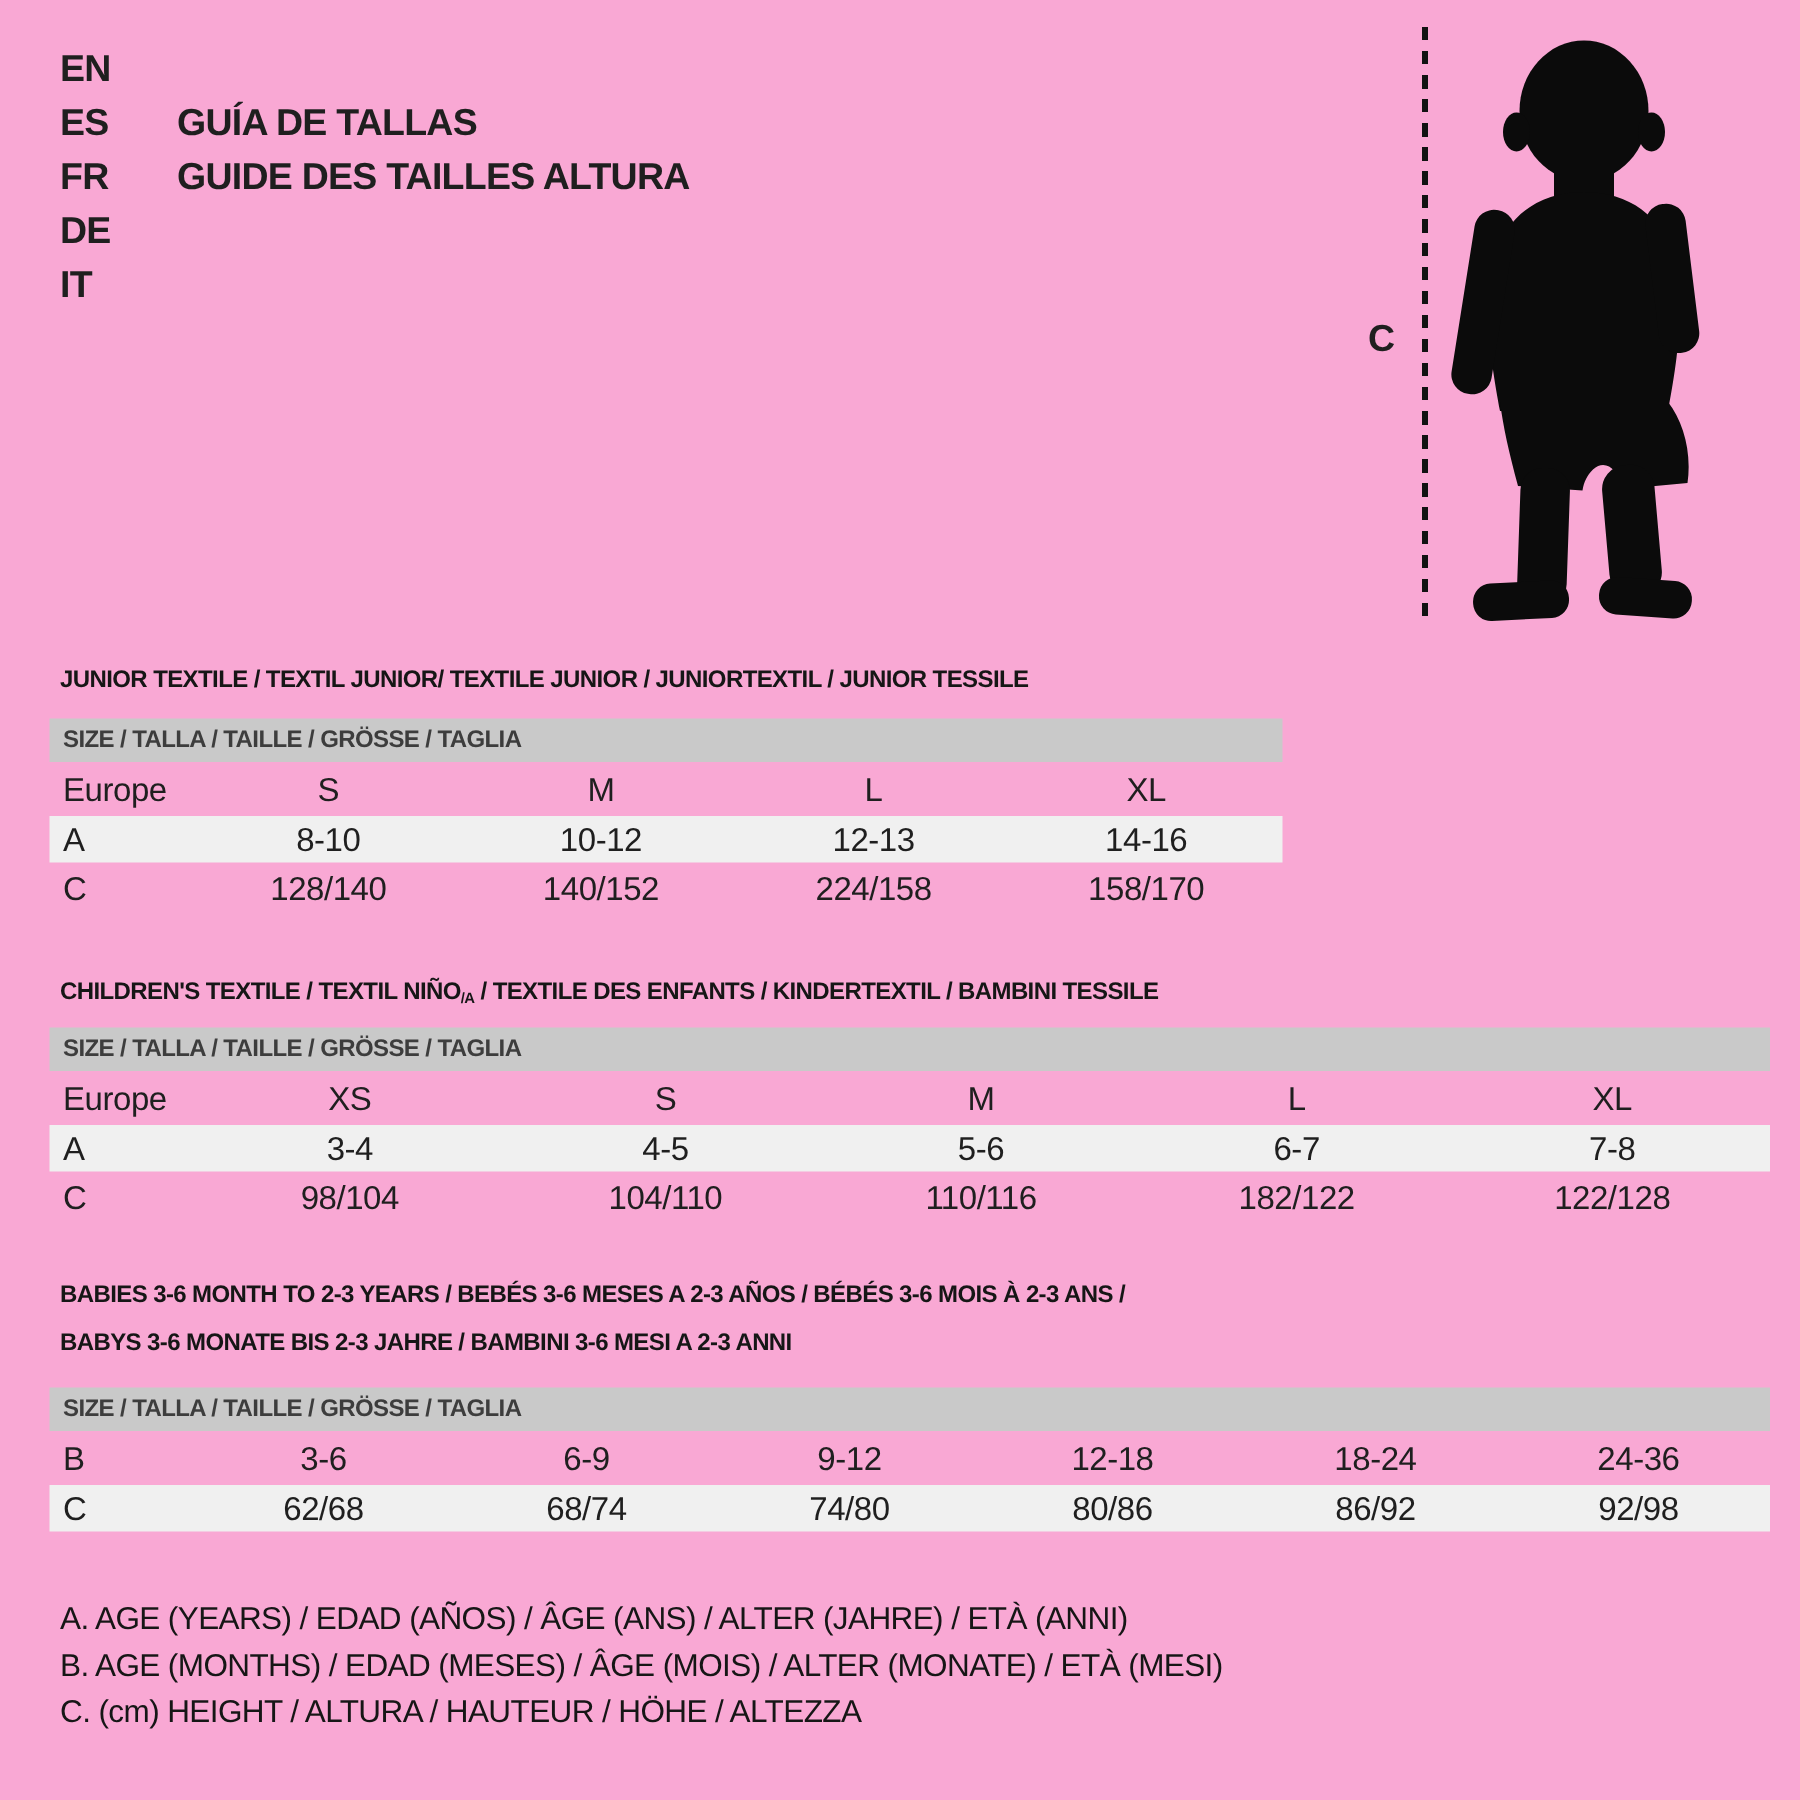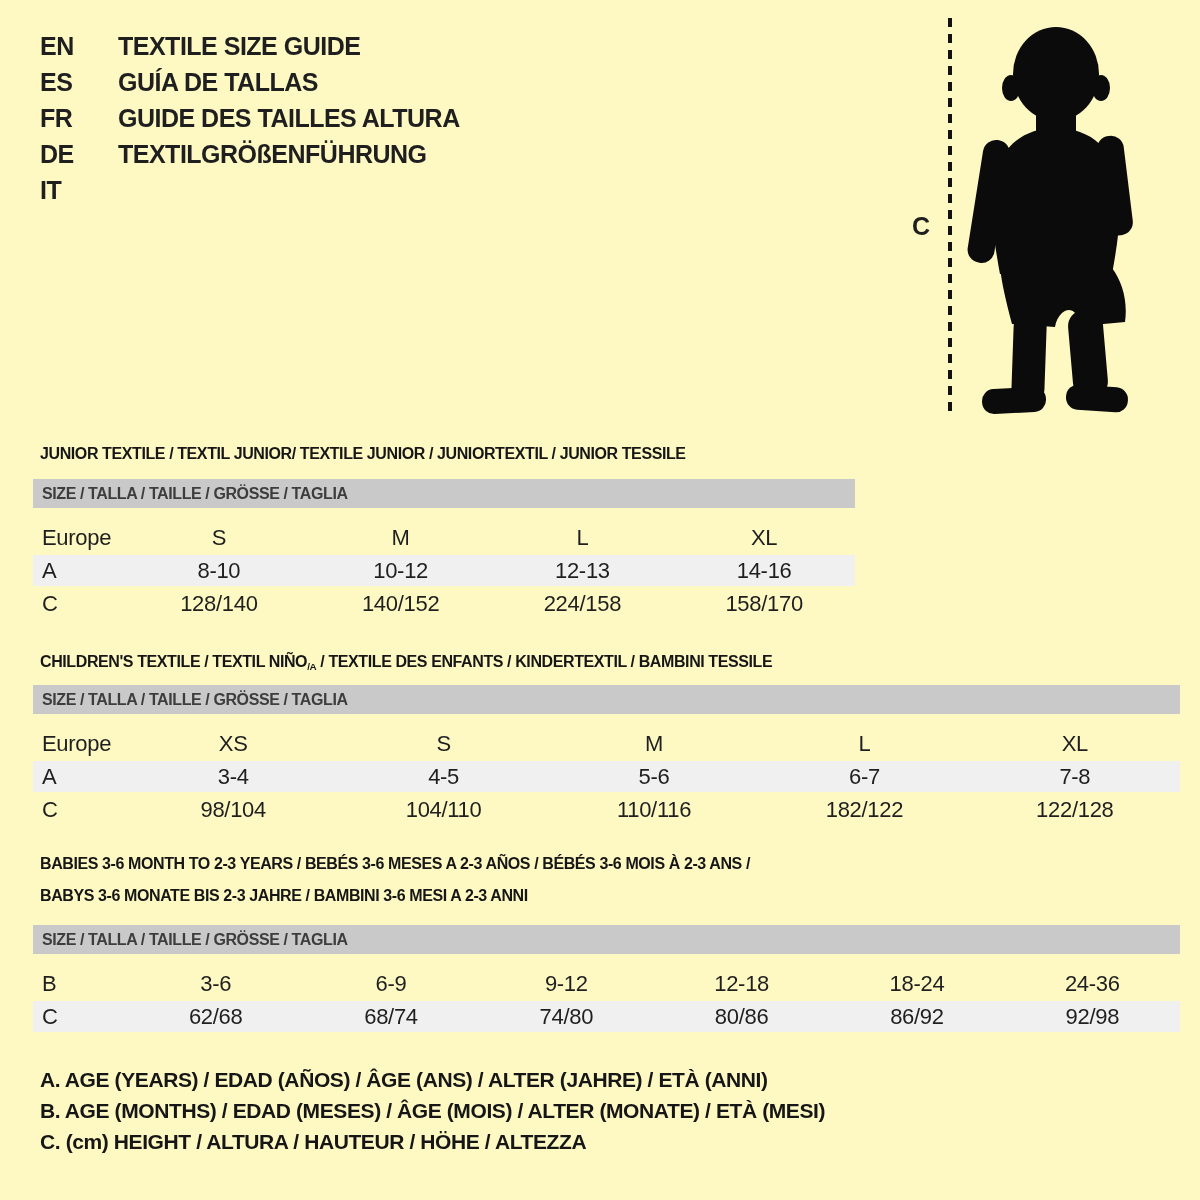--- a/index.html
+++ b/index.html
@@ -1,17 +1,17 @@
 <!DOCTYPE html>
 <html><head>
 <meta charset="utf-8">
 <style>
   html,body { margin:0; padding:0; background:#ffffff; }
   .page {
-    position:relative; width:1200px; height:1200px; background:#fef9c3;
+    position:relative; width:1200px; height:1200px; background:#f9a8d4;
     font-family:"Liberation Sans","DejaVu Sans",sans-serif; color:#1f1f1f;
     overflow:hidden;
   }
 
   
   .lang-block { position:absolute; left:40px; top:28px; }
   .lang-row { display:flex; height:36px; align-items:center; }
   .lang-code { width:78px; font-weight:700; font-size:25px; letter-spacing:-0.5px; }
   .lang-label { font-weight:700; font-size:25px; letter-spacing:-0.5px; white-space:nowrap; }
 
@@ -33,50 +33,48 @@
   .title-line { height:32px; }
 
   
   .size-table { position:absolute; left:33px; }
   .thead {
     height:29px; background:#c9c9c9; display:flex; align-items:center;
     padding-left:9px; font-size:16px; font-weight:700; color:#3d3d3d;
     letter-spacing:-0.4px;
   }
   .trow { display:flex; align-items:center; height:31px; margin-top:2px; font-size:22px; letter-spacing:-0.3px; }
-  .trow.first { margin-top:14px; }
+  .trow.first { margin-top:3px; }
   .trow.alt { background:#f0f0f0; }
   .tlabel { width:95px; padding-left:9px; box-sizing:border-box; }
   .tcell { flex:1; text-align:center; }
 
   
   .footnotes { position:absolute; left:40px; top:1068px; }
-  .footnote { height:31px; font-size:21px; font-weight:700; letter-spacing:-0.4px; white-space:nowrap; color:#161616; }
+  .footnote { height:31px; font-size:21px; font-weight:400; letter-spacing:-0.4px; white-space:nowrap; color:#161616; }
 </style>
 </head>
 <body>
 
 <div class="page">
 
   <header class="lang-block">
     <div class="lang-row">
       <span class="lang-code">EN</span>
-      <span class="lang-label">TEXTILE SIZE GUIDE</span>
     </div>
     <div class="lang-row">
       <span class="lang-code">ES</span>
       <span class="lang-label">GUÍA DE TALLAS</span>
     </div>
     <div class="lang-row">
       <span class="lang-code">FR</span>
       <span class="lang-label">GUIDE DES TAILLES ALTURA</span>
     </div>
     <div class="lang-row">
       <span class="lang-code">DE</span>
-      <span class="lang-label">TEXTILGRÖßENFÜHRUNG</span>
     </div>
     <div class="lang-row">
       <span class="lang-code">IT</span>
     </div>
   </header>
 
   <div class="figure">
     <span class="measure-label">C</span>
     <div class="dash-line"></div>
     <svg class="silhouette" width="180" height="400" viewBox="0 0 180 400" aria-hidden="true">

